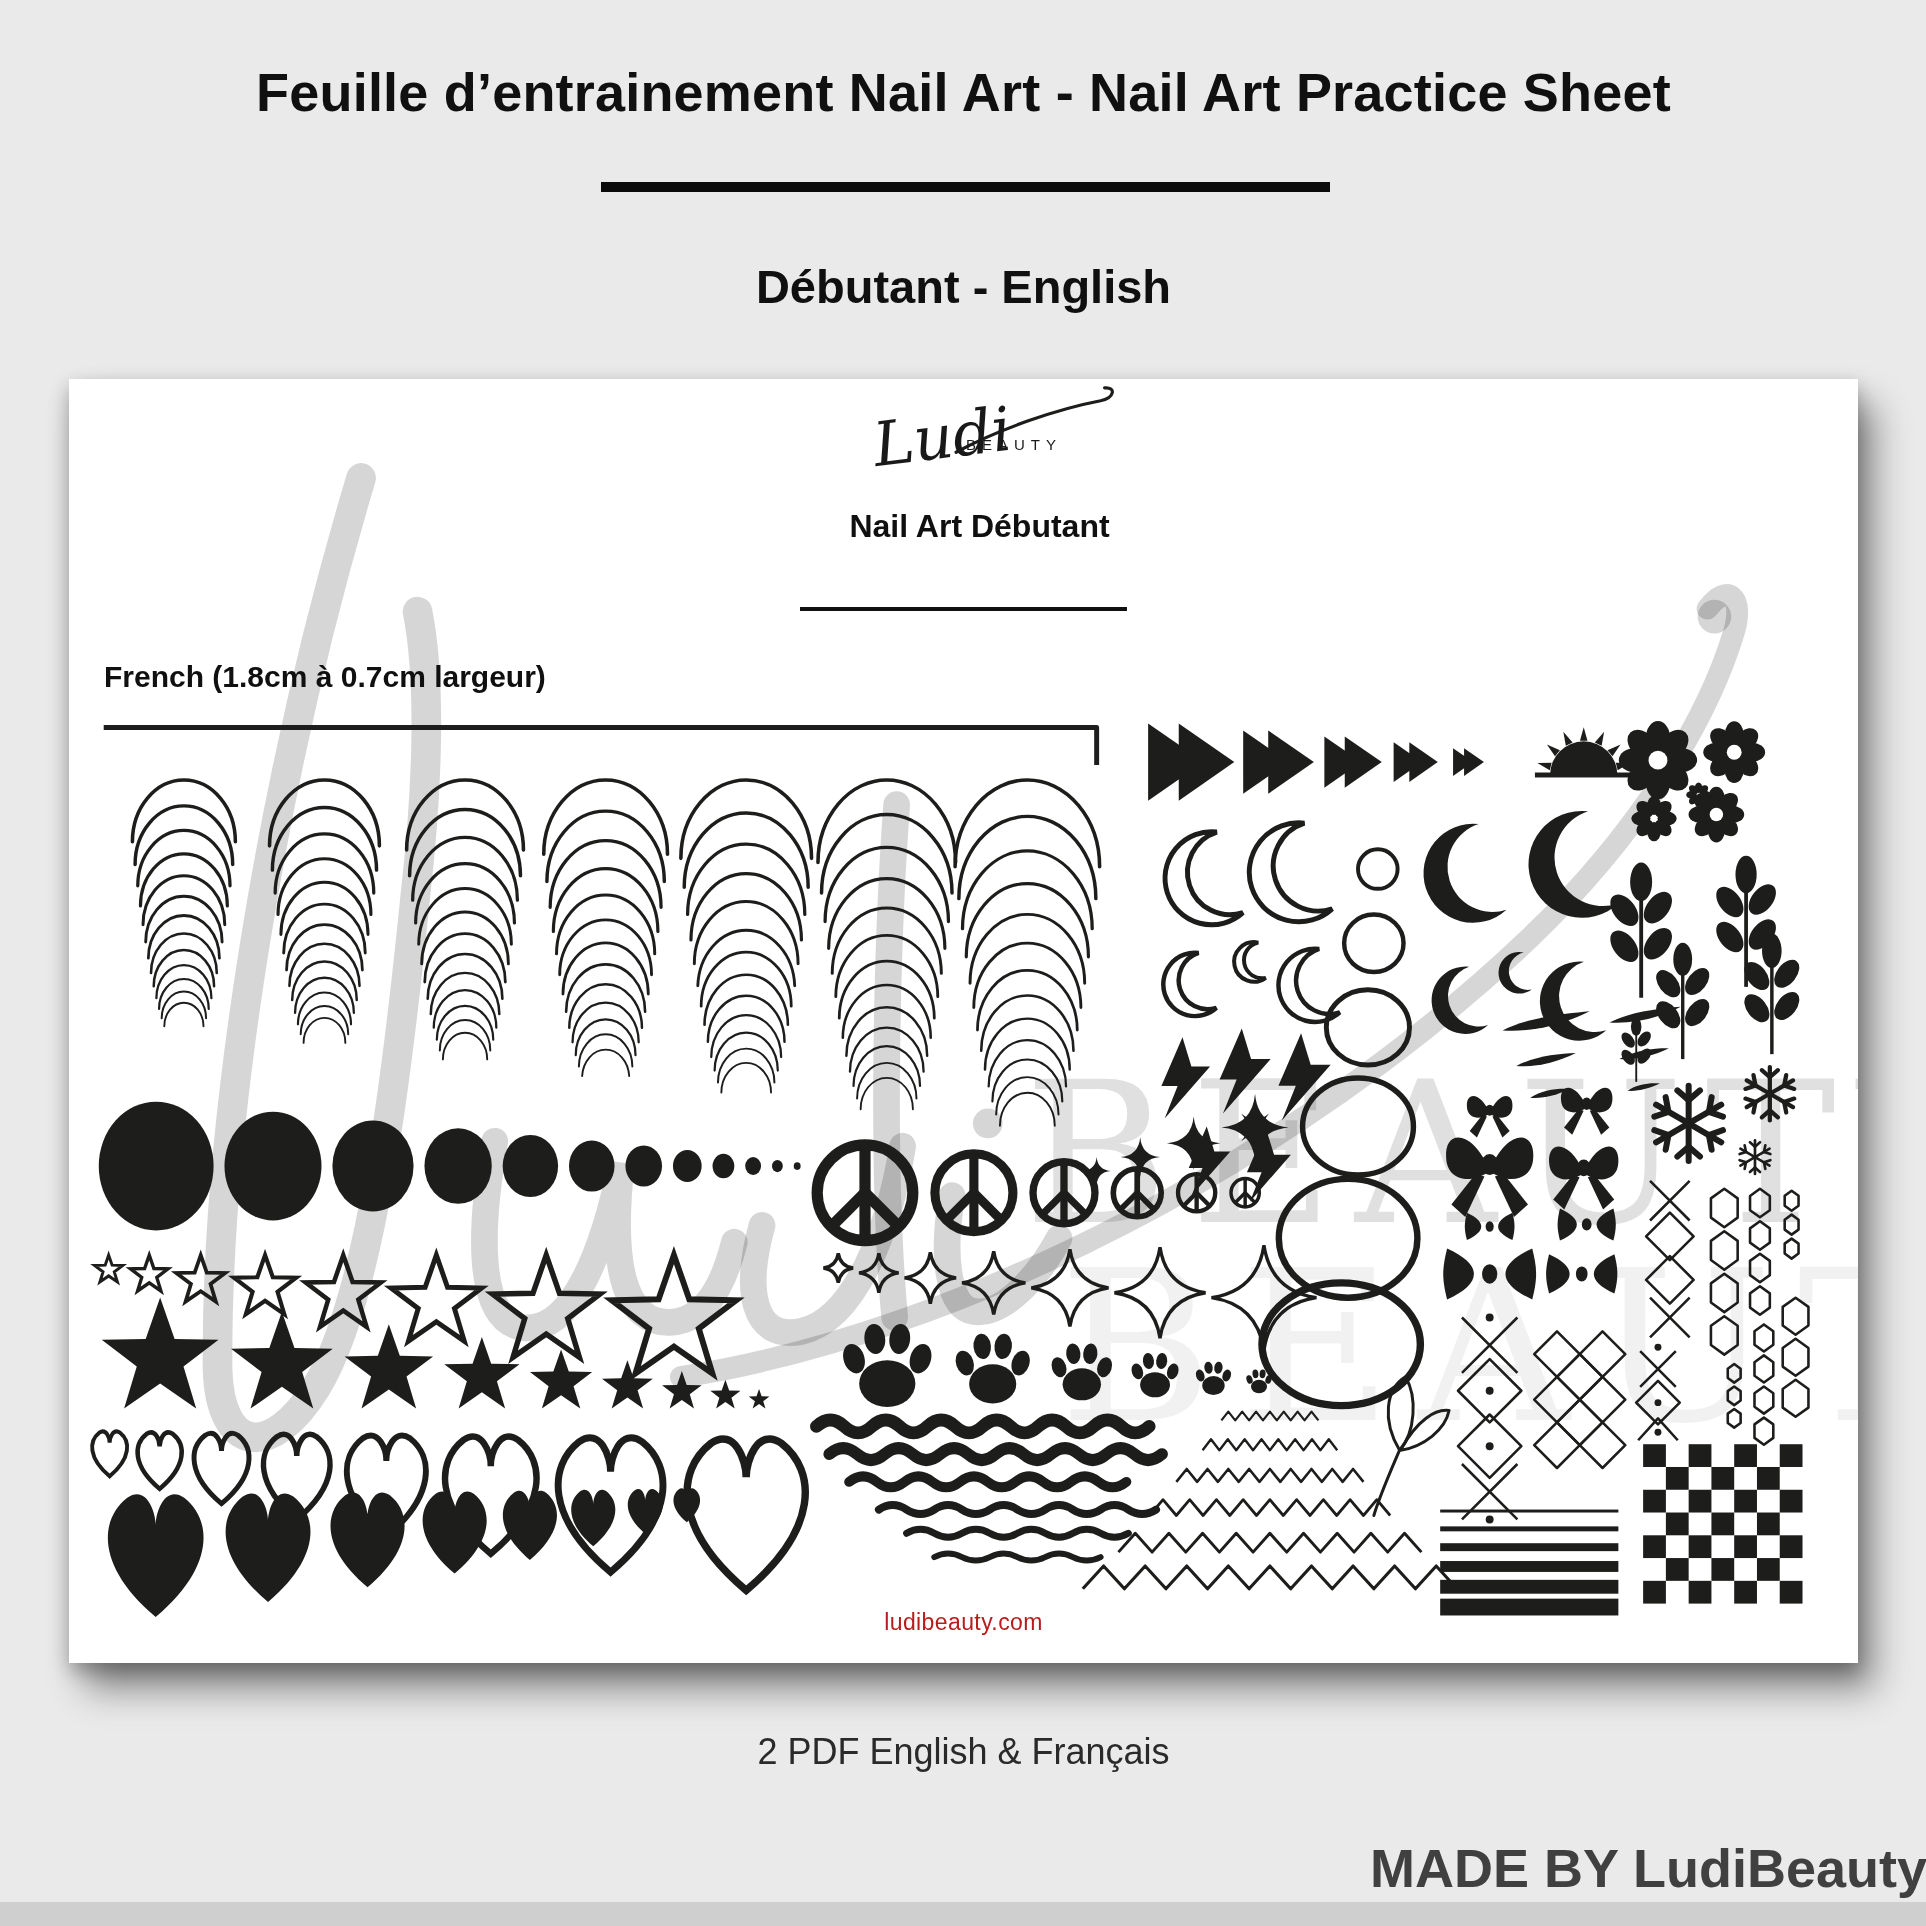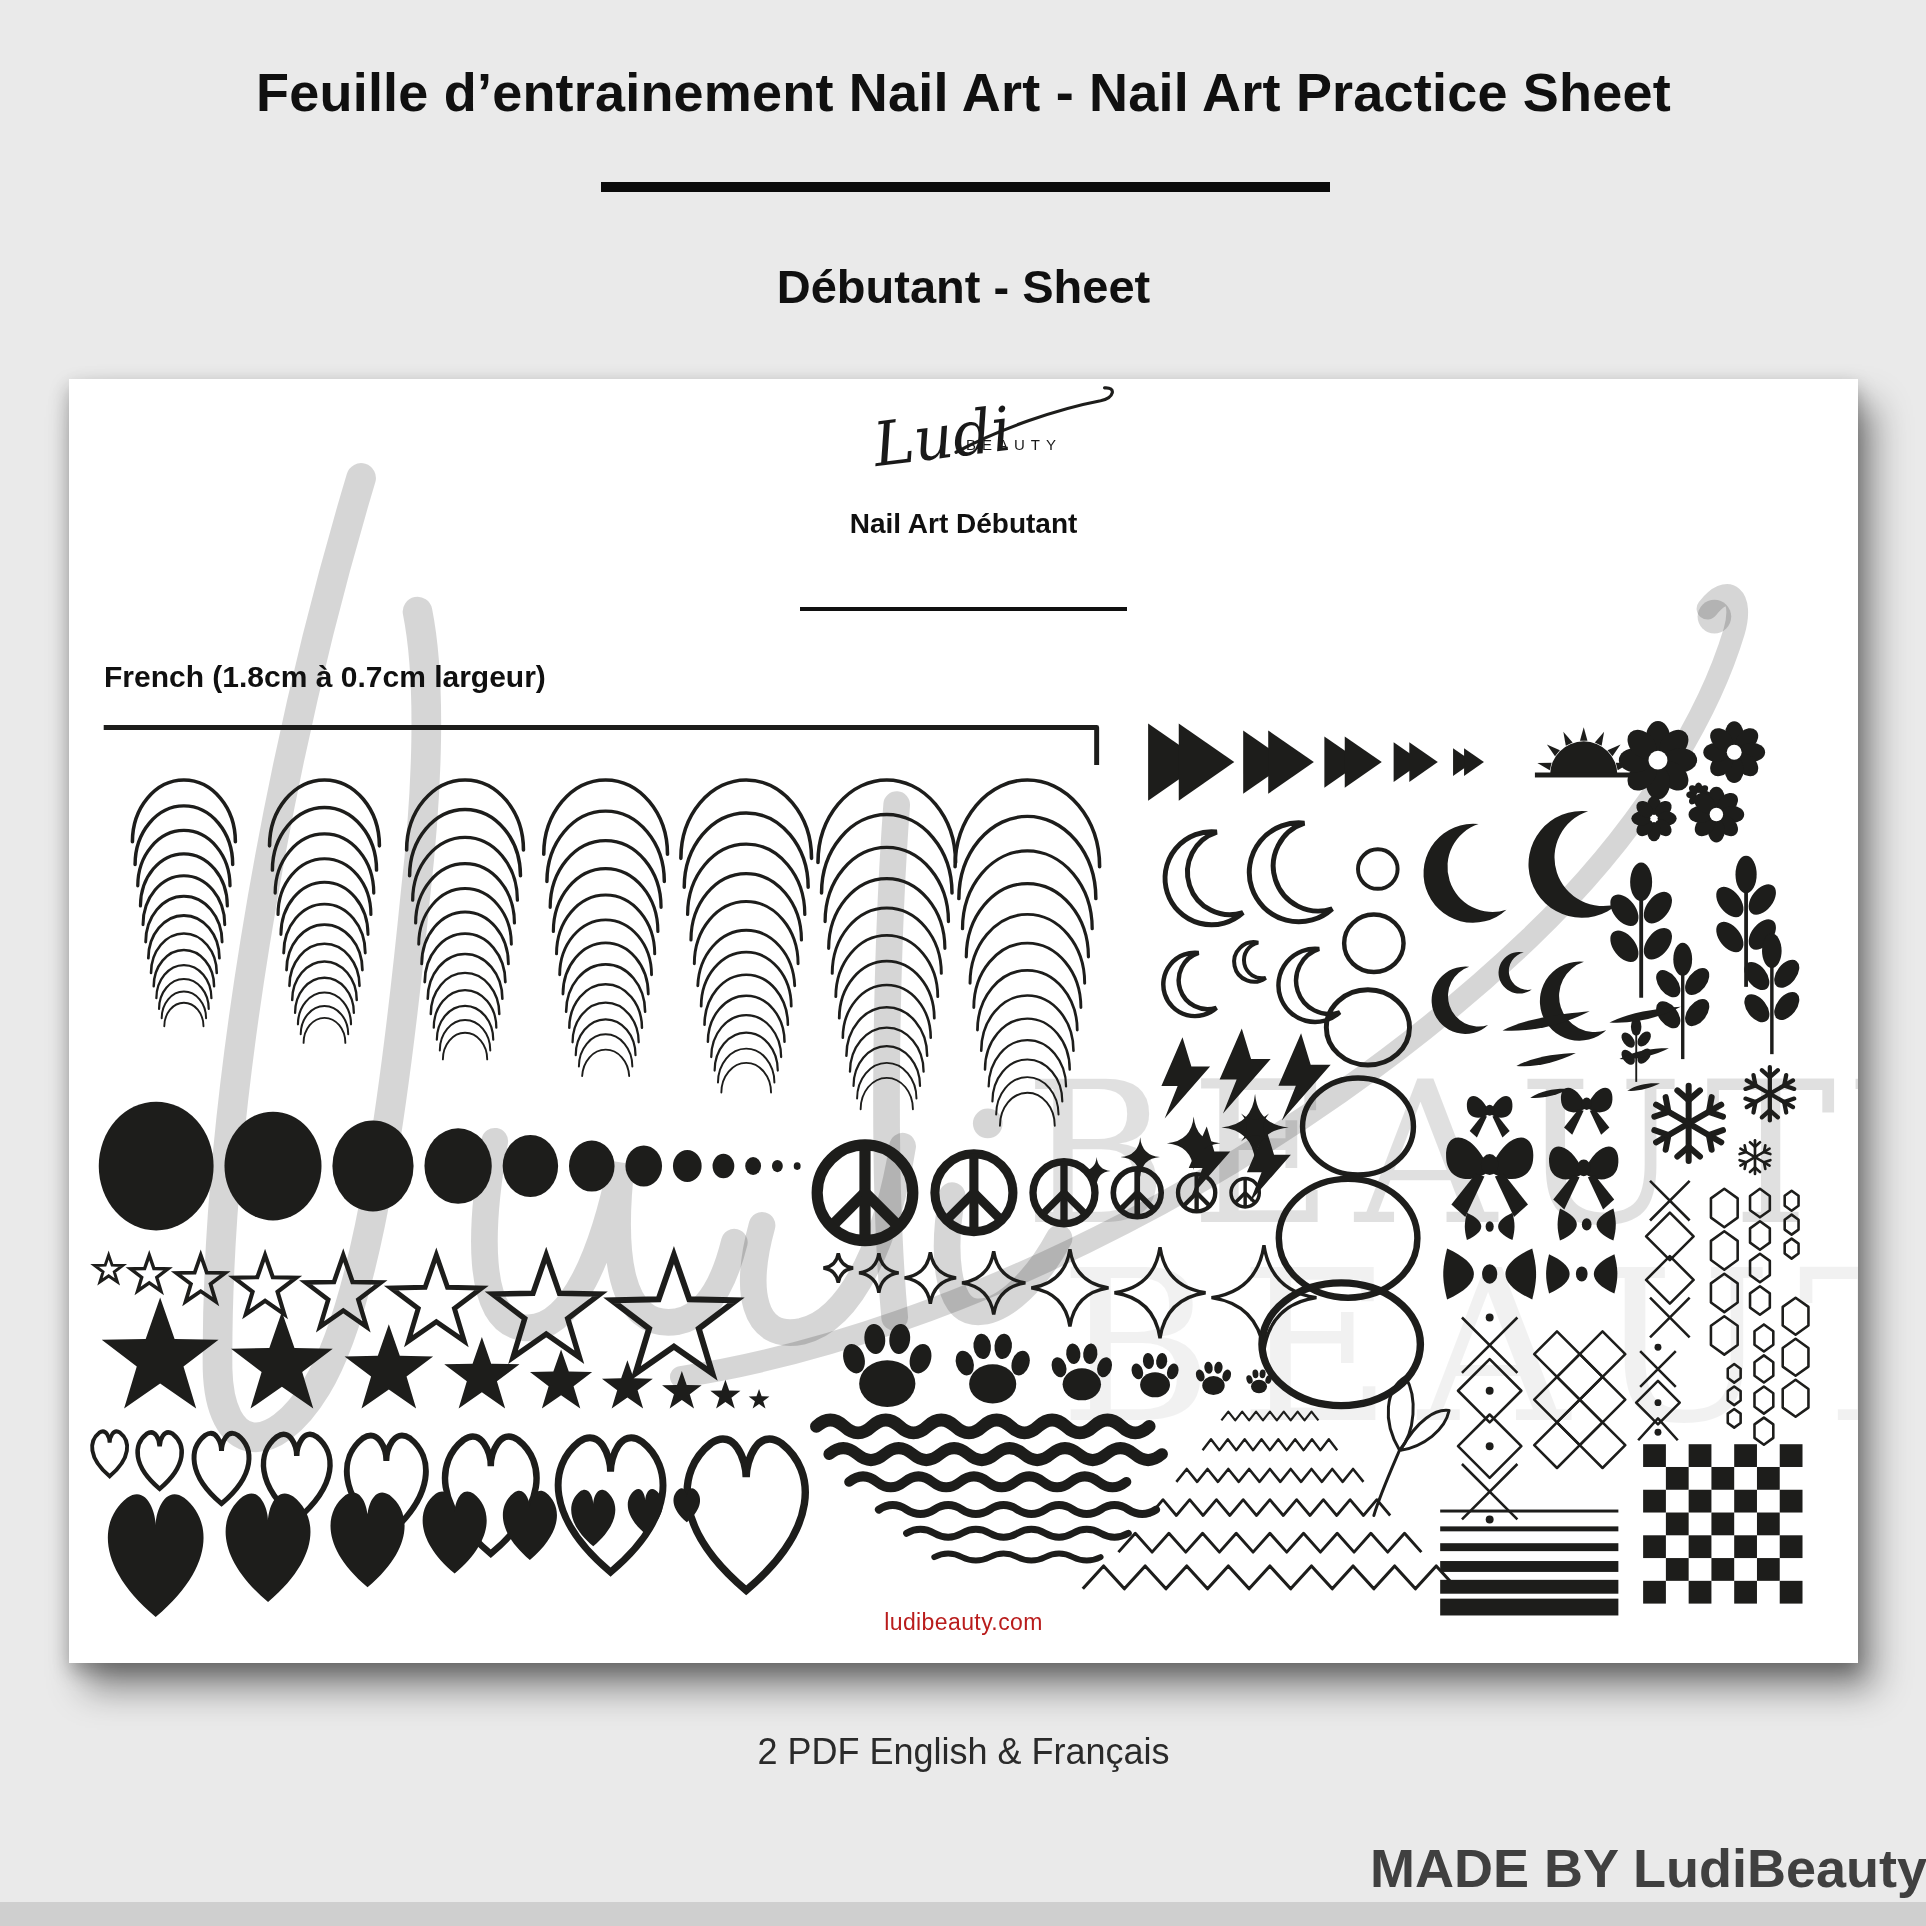--- a/index.html
+++ b/index.html
@@ -10,36 +10,36 @@
   .title-divider{position:absolute;top:182px;left:601px;width:729px;height:10px;background:#0b0b0b;}
   .page-subtitle{position:absolute;top:259px;left:0;width:100%;text-align:center;
         font-size:47px;font-weight:700;color:#101010;}
   .sheet{position:absolute;left:69px;top:379px;width:1789px;height:1284px;background:#fff;
         box-shadow:16px 26px 34px rgba(0,0,0,.42),0 8px 18px rgba(0,0,0,.28);}
   .art{position:absolute;left:0;top:0;width:1789px;height:1284px;display:block;}
   .logo-script{position:absolute;left:804px;top:22px;font-family:"DejaVu Serif",serif;
         font-style:italic;font-size:61px;color:#191919;transform:rotate(-7deg);}
   .logo-word{position:absolute;left:897px;top:57px;font-size:15px;letter-spacing:6px;color:#191919;}
   .sheet-heading{position:absolute;top:129px;left:0;width:100%;text-align:center;
-        font-size:28px;font-weight:700;color:#101010;}
+        font-size:32px;font-weight:700;color:#101010;padding-left:16px;}
   .heading-underline{position:absolute;top:228px;left:731px;width:327px;height:4px;background:#101010;}
   .section-label{position:absolute;left:35px;top:281px;font-size:30px;font-weight:700;color:#101010;}
   .website{position:absolute;top:1230px;left:0;width:100%;text-align:center;
         font-size:23px;color:#b91c1c;letter-spacing:0.4px;}
   .footer-1{position:absolute;top:1699px;left:0;width:100%;text-align:center;font-size:36px;color:#2a2a2a;margin-top:32px;}
   .footer-2{position:absolute;top:1772px;left:0;width:100%;text-align:center;font-size:34px;color:#2a2a2a;}
   .footer-3{position:absolute;top:1837px;left:0;width:100%;text-align:right;font-size:54px;font-weight:700;color:#404040;}
 </style>
 </head>
 <body>
 
 <div class="page">
   <div class="page-title">Feuille d’entrainement Nail Art - Nail Art Practice Sheet</div>
   <div class="title-divider"></div>
-  <div class="page-subtitle">Débutant - Sheet</div>
+  <div class="page-subtitle">Débutant - English</div>
 
   <div class="sheet">
     <svg class="art" viewBox="0 0 1807 1297" xmlns="http://www.w3.org/2000/svg">
         <g>
           <path d="M 295,100 C 205,400 148,750 150,1000 C 152,1085 205,1092 250,1018 C 305,928 332,700 350,520 C 362,415 366,305 352,235" fill="none" stroke="#000" stroke-opacity="0.16" stroke-width="30" stroke-linecap="round"></path>
           <path d="M 430,770 C 415,855 410,950 458,958 C 508,965 540,880 558,792 C 548,880 554,962 615,952 C 645,946 662,912 672,872" fill="none" stroke="#000" stroke-opacity="0.16" stroke-width="27" stroke-linecap="round"></path>
           <path d="M 700,855 C 682,920 690,972 740,962 C 793,950 828,862 842,775" fill="none" stroke="#000" stroke-opacity="0.16" stroke-width="27" stroke-linecap="round"></path>
           <path d="M 836,430 C 826,565 820,800 834,948" fill="none" stroke="#000" stroke-opacity="0.16" stroke-width="27" stroke-linecap="round"></path>
           <path d="M 892,825 C 882,880 886,938 914,942 C 945,946 980,905 1000,868" fill="none" stroke="#000" stroke-opacity="0.16" stroke-width="27" stroke-linecap="round"></path>
           <circle cx="928" cy="752" r="15" fill="#000" fill-opacity="0.16"></circle>

